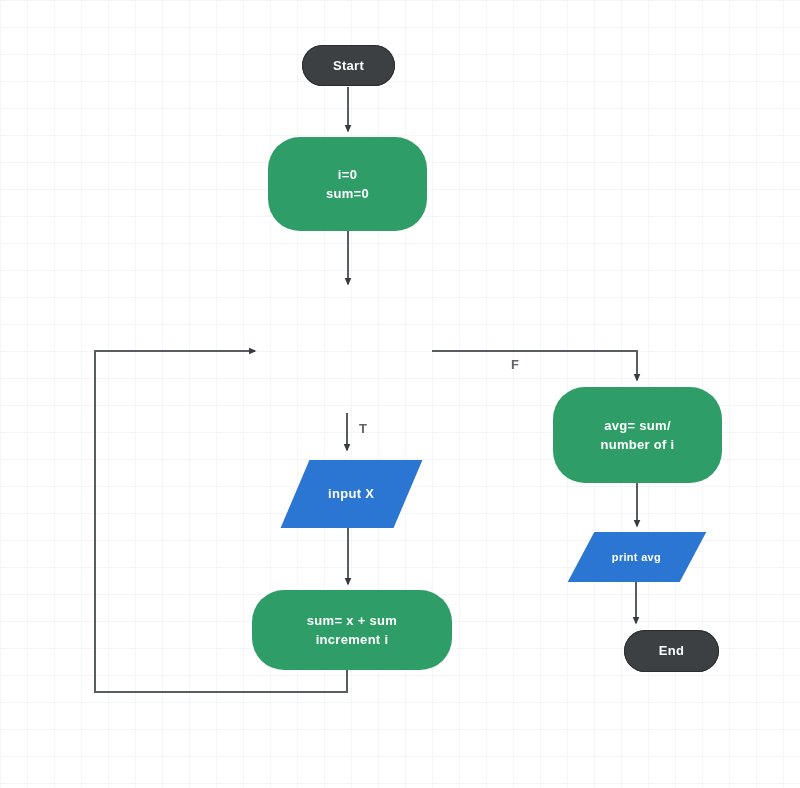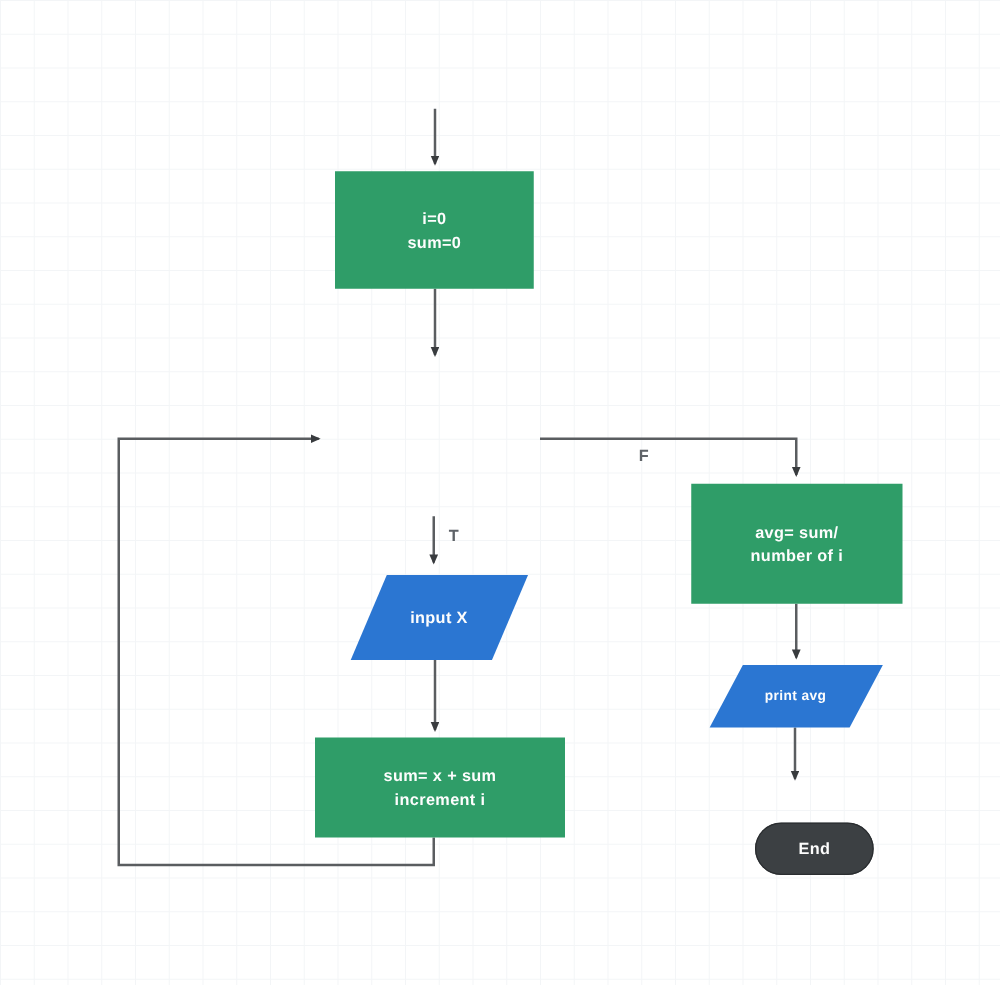--- a/index.html
+++ b/index.html
@@ -41,21 +41,21 @@
     line-height: 1.5;
     white-space: pre-line;
   }
 
   .terminator {
     background: #3c4043;
     border-radius: 22px;
     box-shadow: 0 0 0 1px #2a2d30 inset;
   }
 
-  .process { background: #2f9d68; }
+  .process { background: #2f9d68; border-radius: 32px; }
 
   .decision {
     background: #2b76d2;
     clip-path: polygon(50% 0, 100% 50%, 50% 100%, 0 50%);
   }
 
   .io { background: #2b76d2; }
 
   .io-label {
     display: block;
@@ -72,21 +72,21 @@
   
   #start      { left: 302px; top: 45px;  width: 93px;  height: 41px; }
   #init       { left: 268px; top: 137px; width: 159px; height: 94px; }
   #while      { left: 262px; top: 290px; width: 170px; height: 122px; }
   #inputx     { left: 295px; top: 460px; width: 113px; height: 68px; transform: skewX(-23deg); }
   #inputx .io-label { transform: skewX(23deg); }
   #sum        { left: 252px; top: 590px; width: 200px; height: 80px; }
   #avg        { left: 553px; top: 387px; width: 169px; height: 96px; }
   #printavg   { left: 581px; top: 532px; width: 112px; height: 50px; transform: skewX(-28deg); font-size: 11px; }
   #printavg .io-label { transform: skewX(28deg); }
-  #end        { left: 604px; top: 630px; width: 95px;  height: 42px; margin-top: 28px; }
+  #end        { left: 624px; top: 630px; width: 95px;  height: 42px; }
 
   #label-t { left: 359px; top: 421px; }
   #label-f { left: 511px; top: 357px; }
 </style>
 </head>
 <body>
 
 <div class="canvas">
 
   <svg class="wires" viewBox="0 0 800 788" xmlns="http://www.w3.org/2000/svg">
@@ -98,20 +98,21 @@
     <path class="wire" d="M348 87 L348 131" marker-end="url(#ah)"></path>
     <path class="wire" d="M348 231 L348 284" marker-end="url(#ah)"></path>
     <path class="wire" d="M347 413 L347 450" marker-end="url(#ah)"></path>
     <path class="wire" d="M348 528 L348 584" marker-end="url(#ah)"></path>
     <path class="wire" d="M347 670 L347 692 L95 692 L95 351 L255 351" marker-end="url(#ah)"></path>
     <path class="wire" d="M432 351 L637 351 L637 380" marker-end="url(#ah)"></path>
     <path class="wire" d="M637 483 L637 526" marker-end="url(#ah)"></path>
     <path class="wire" d="M636 582 L636 623" marker-end="url(#ah)"></path>
   </svg>
 
+  <div id="start" class="node terminator">Start</div>
 
   <div id="init" class="node process">i=0
 sum=0</div>
 
 
   <div id="inputx" class="node io">
     <span class="io-label">input X</span>
   </div>
 
   <div id="sum" class="node process">sum= x + sum

